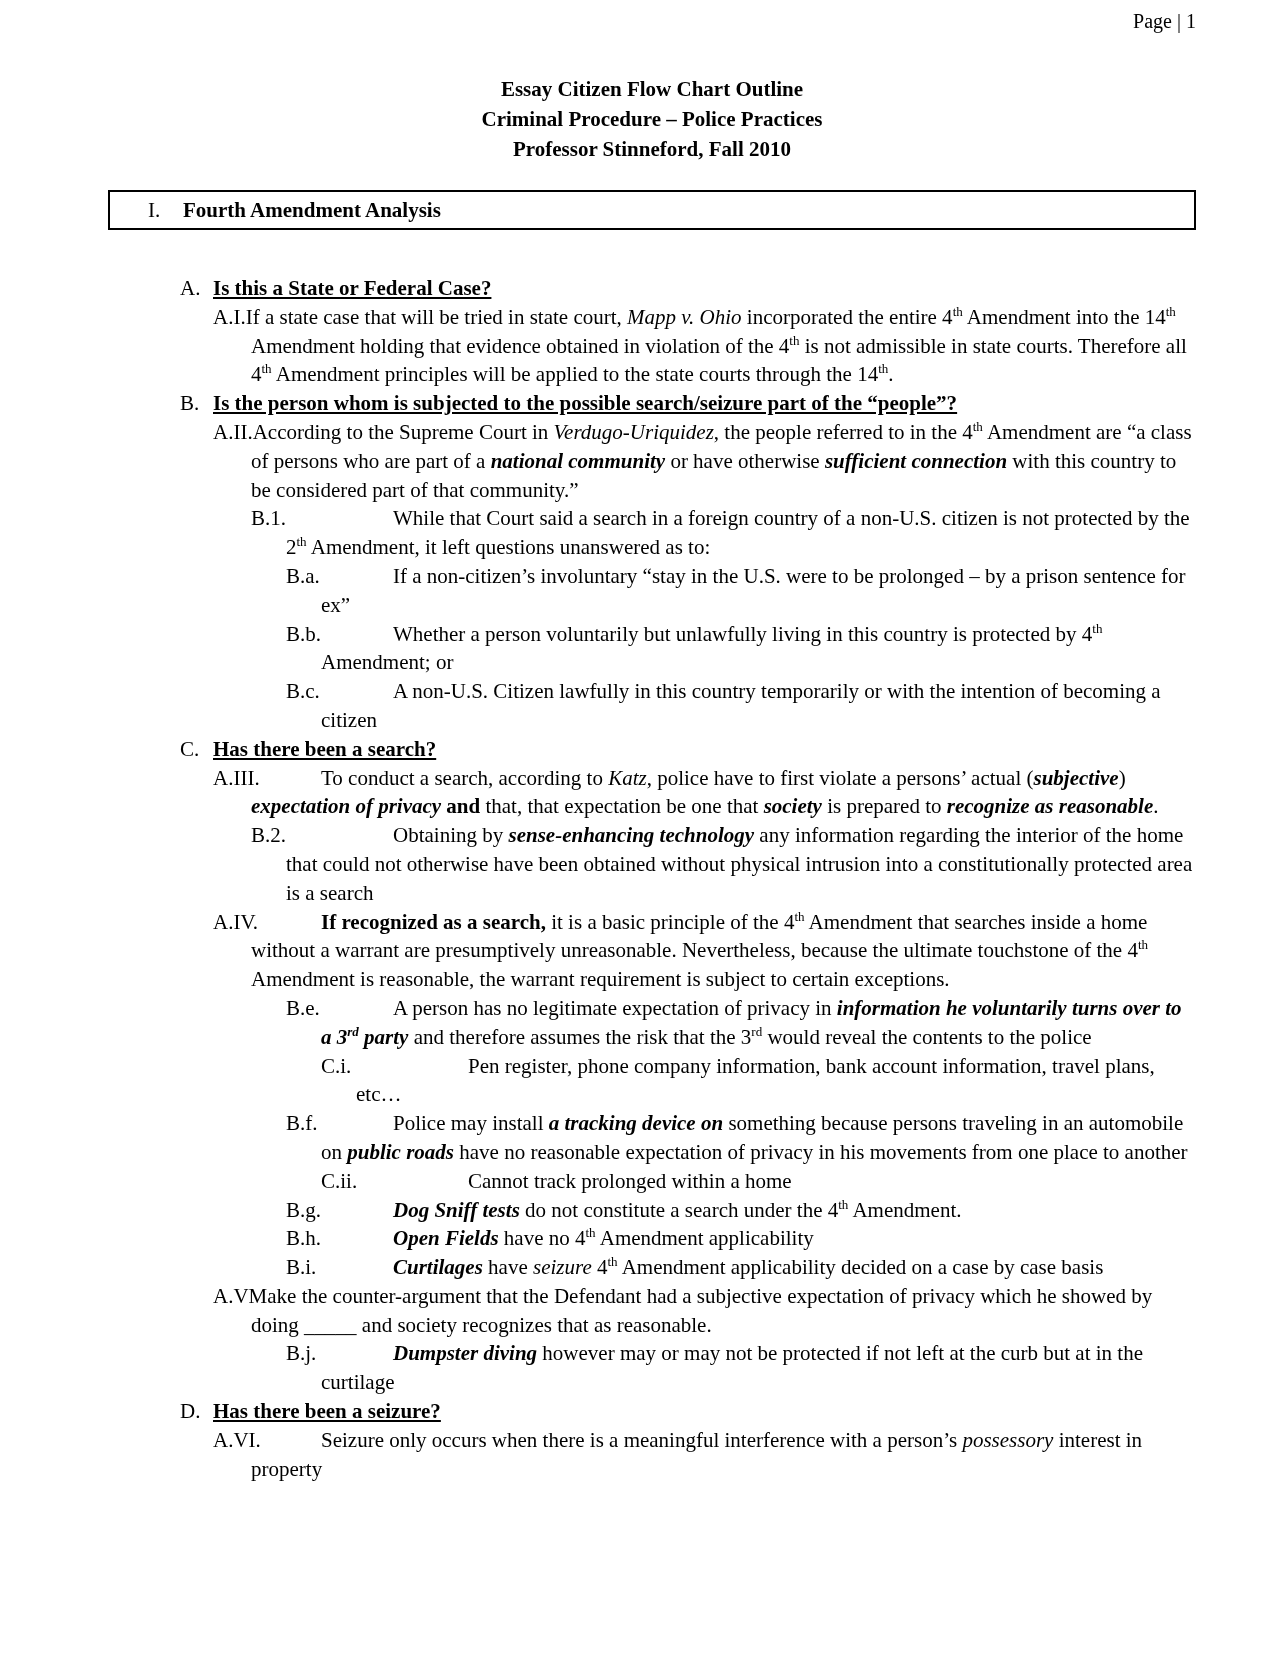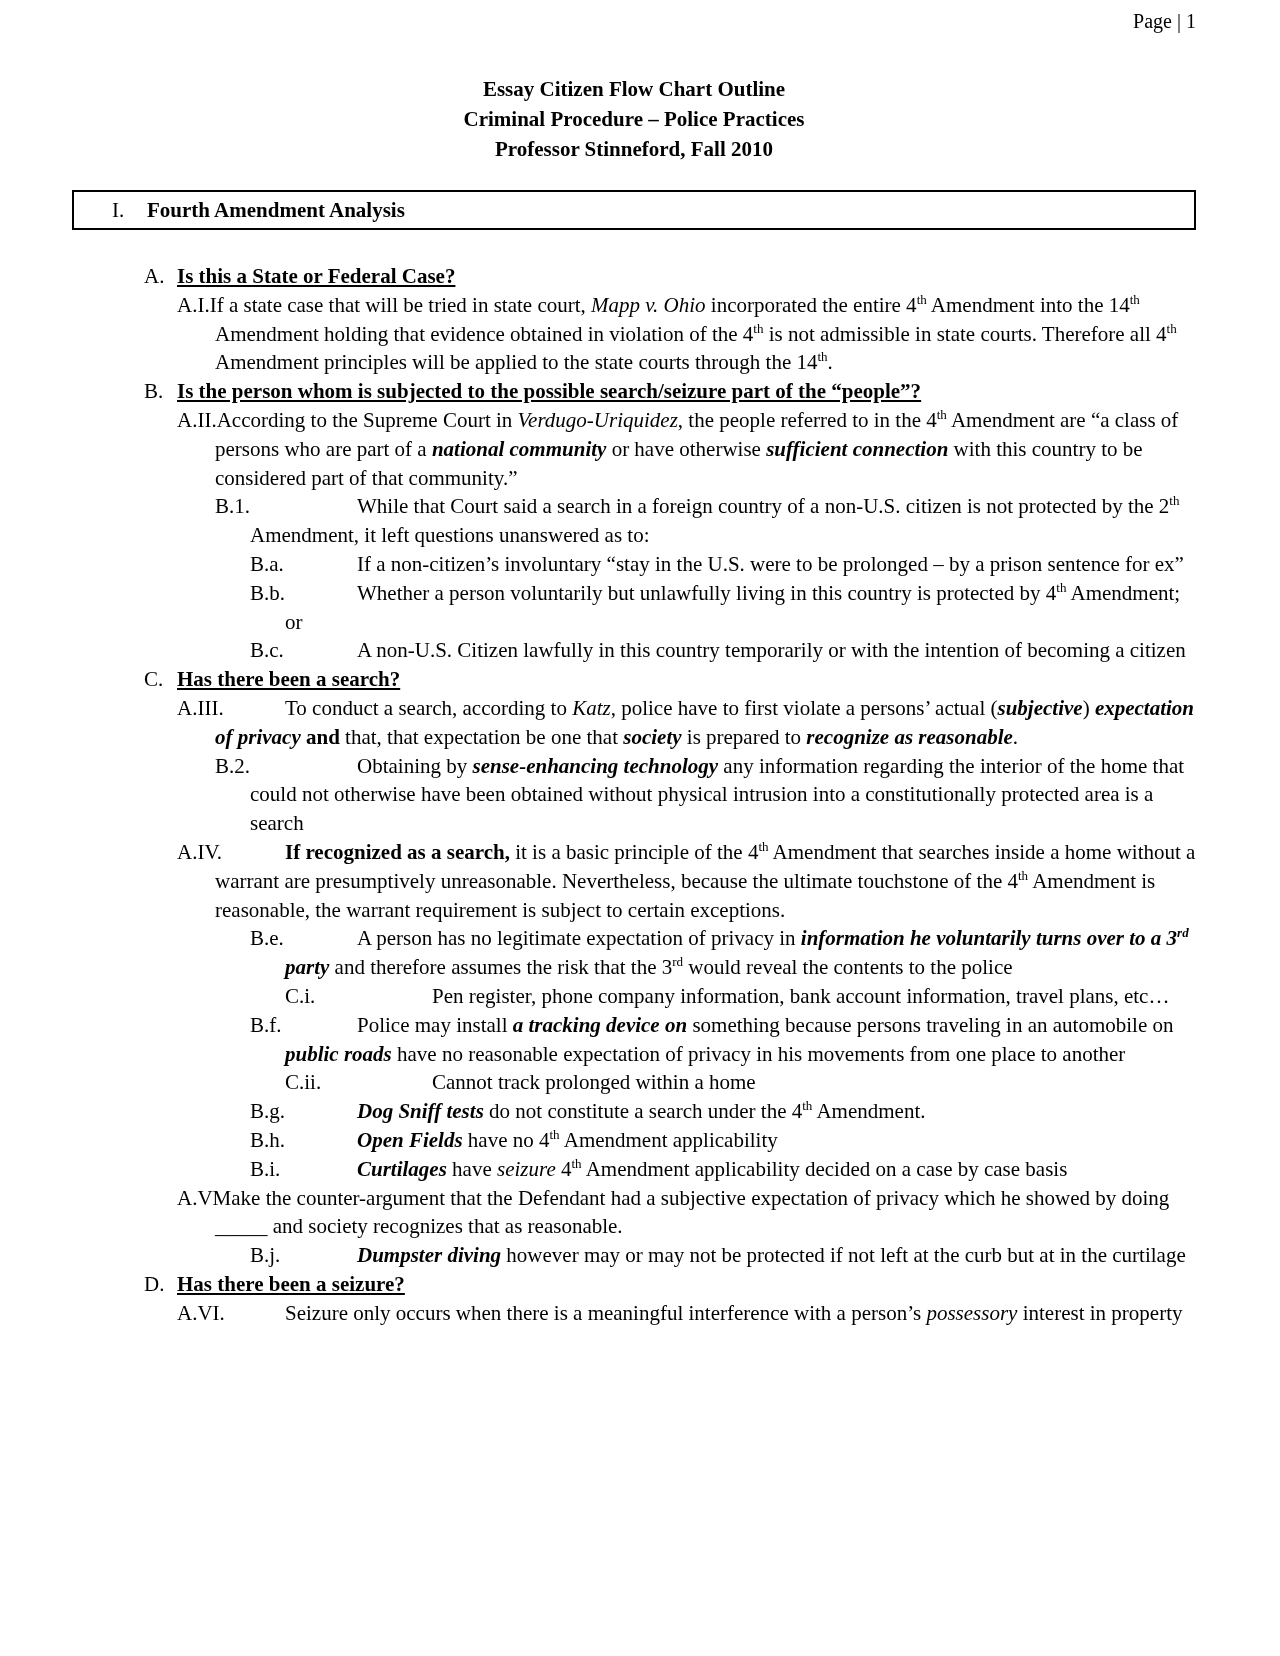--- a/index.html
+++ b/index.html
@@ -4,21 +4,21 @@
 <style>
   html,body { margin:0; padding:0; background:#ffffff; }
   body {
     width:1280px; height:1656px; overflow:hidden;
     font-family:"Liberation Serif","DejaVu Serif",serif;
     color:#000;
   }
   .doc {
     box-sizing:border-box;
     width:1268px; height:1656px;
-    padding:6px 72px 0 72px;
+    padding:6px 72px 0 108px;
   }
   .page-label {
     text-align:right;
     font-size:20px;
     line-height:26px;
     margin-top:2px;
   }
   .title-block {
     margin-top:40px;
     text-align:center;
@@ -35,21 +35,21 @@
     font-size:21px;
   }
   .section-box .numeral {
     margin-left:38px;
     display:inline-block;
     width:35px;
   }
   .section-box .sec-title { font-weight:bold; }
 
   .outline {
-    margin-top:32px;
+    margin-top:44px;
     font-size:21px;
     line-height:28.8px;
   }
   .oitem { }
   .label { text-indent:0; }
 
   .lvl0 { padding-left:105px; text-indent:-33px; }
   .lvl0 .label { display:inline-block; width:33px; }
 
   .lvl1 { padding-left:143px; text-indent:-38px; }

